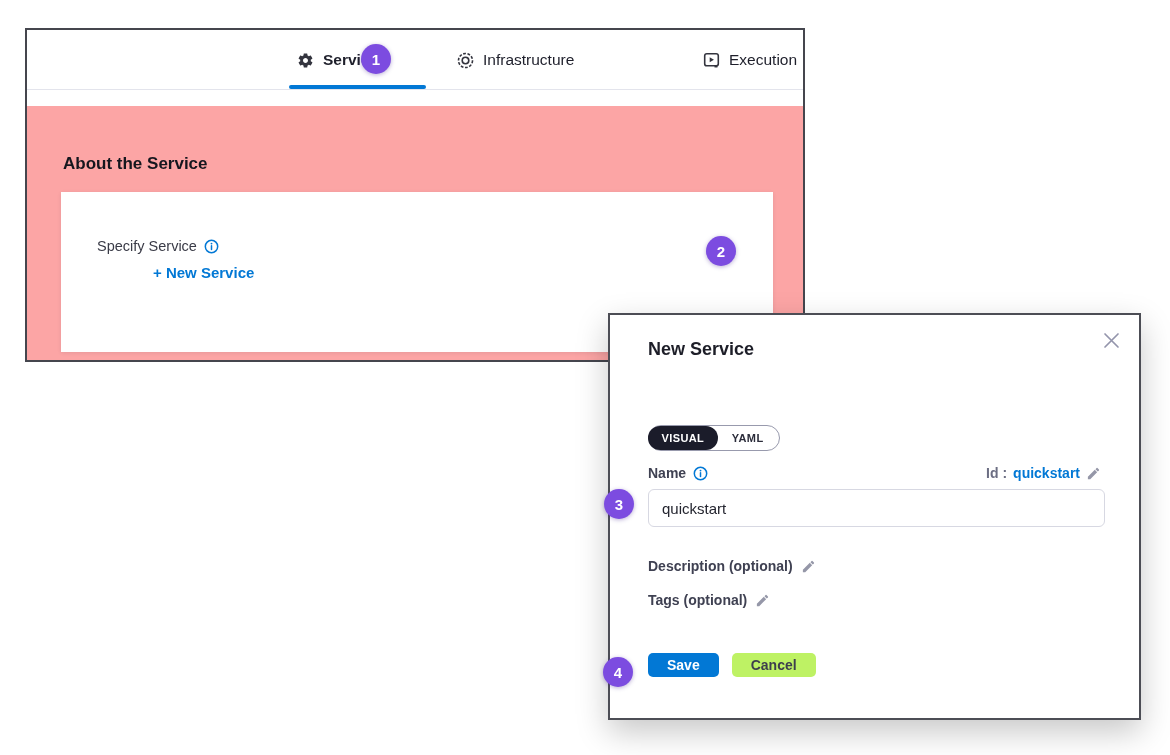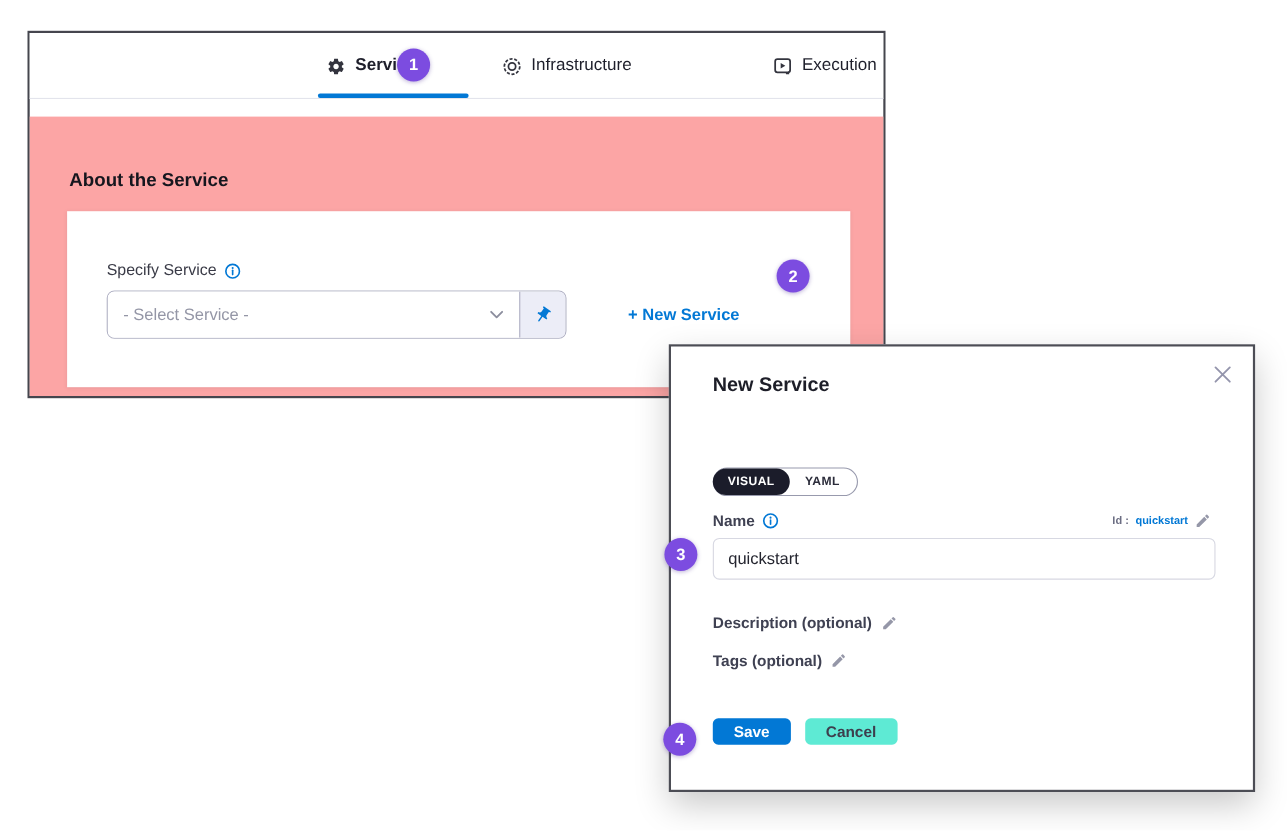--- a/index.html
+++ b/index.html
@@ -59,37 +59,37 @@
     background:#fff; }
   .mode-visual { background:#1b1c2a; color:#fff; border-radius:14px;
     padding:6px 14px; margin:-1.5px; font-size:11px; font-weight:700;
     letter-spacing:.4px; cursor:pointer; }
   .mode-yaml { padding:6px 15px; font-size:11px; font-weight:700;
     letter-spacing:.4px; color:#2b2c3a; cursor:pointer; }
   .name-row { position:absolute; left:38px; right:38px; top:150px; display:flex;
     justify-content:space-between; align-items:flex-end; }
   .name-label { display:flex; align-items:center; gap:7px; font-size:14px;
     font-weight:600; color:#3f4152; }
-  .id-row { display:flex; align-items:center; gap:6px; font-size:10px; }
+  .id-row { display:flex; align-items:center; gap:6px; font-size:14px; }
   .id-prefix { color:#6c6e83; font-weight:600; }
   .id-value { color:#0278d5; font-weight:600; text-decoration:none; cursor:pointer; }
   .name-input { position:absolute; left:38px; top:174px; width:457px; height:38px;
     border:1px solid #d7d8e2; border-radius:6px; padding:0 13px; font-size:15px;
     color:#24252f; font-family:"Liberation Sans", sans-serif; outline:none;
     background:#fff; }
   .meta-label { position:absolute; left:38px; display:flex; align-items:center;
     gap:8px; font-size:14px; font-weight:600; color:#3f4152; }
   .meta-label .edit { cursor:pointer; display:flex; }
   .desc-label { top:243px; }
   .tags-label { top:277px; }
   .btn-row { position:absolute; left:38px; top:338px; display:flex; gap:13px; }
   .btn { border:none; border-radius:5px; padding:4px 19px; font-size:14px;
     font-weight:700; font-family:"Liberation Sans", sans-serif; cursor:pointer; }
   .btn-save { background:#0278d5; color:#fff; }
-  .btn-cancel { background:#5eead4; color:#3d3e4d; }
+  .btn-cancel { background:#bef264; color:#3d3e4d; }
 </style>
 </head>
 <body>
 
 <div class="stage">
 
   <div class="panel">
     <div class="ticks"></div>
 
     <div class="tabbar">
@@ -124,33 +124,20 @@
         <div class="specify-label">
           <span>Specify Service</span>
           <svg width="15" height="15" viewBox="0 0 16 16">
               <circle cx="8" cy="8" r="6.6" fill="none" stroke="#0278d5" stroke-width="1.6"></circle>
               <circle cx="8" cy="4.9" r="1" fill="#0278d5"></circle>
               <path d="M8 7.2 V11.3" stroke="#0278d5" stroke-width="1.6" stroke-linecap="round"></path>
             </svg>
         </div>
 
         <div class="select-row">
-          <div class="select-composite">
-            <div class="select-box">
-              <span class="select-placeholder">- Select Service -</span>
-              <svg width="13" height="8" viewBox="0 0 13 8">
-                  <path d="M1.5 1.5 6.5 6.5 11.5 1.5" fill="none" stroke="#8c8e9e" stroke-width="1.7" stroke-linecap="round" stroke-linejoin="round"></path>
-                </svg>
-            </div>
-            <div class="pin-btn">
-              <svg width="17" height="17" viewBox="0 0 24 24" style="transform:rotate(35deg)">
-                  <path fill="#0278d5" d="M16 9V4h1c.55 0 1-.45 1-1s-.45-1-1-1H7c-.55 0-1 .45-1 1s.45 1 1 1h1v5c0 1.66-1.34 3-3 3v2h5.97v7l1 1 1-1v-7H19v-2c-1.66 0-3-1.34-3-3z"></path>
-                </svg>
-            </div>
-          </div>
           <span class="new-service-link">+ New Service</span>
         </div>
       </div>
     </div>
   </div>
 
   <div class="modal">
     <div class="modal-close">
       <svg width="19" height="19" viewBox="0 0 19 19">
           <path d="M3 3 16 16 M16 3 3 16" stroke="#9495ac" stroke-width="1.7" stroke-linecap="round"></path>

